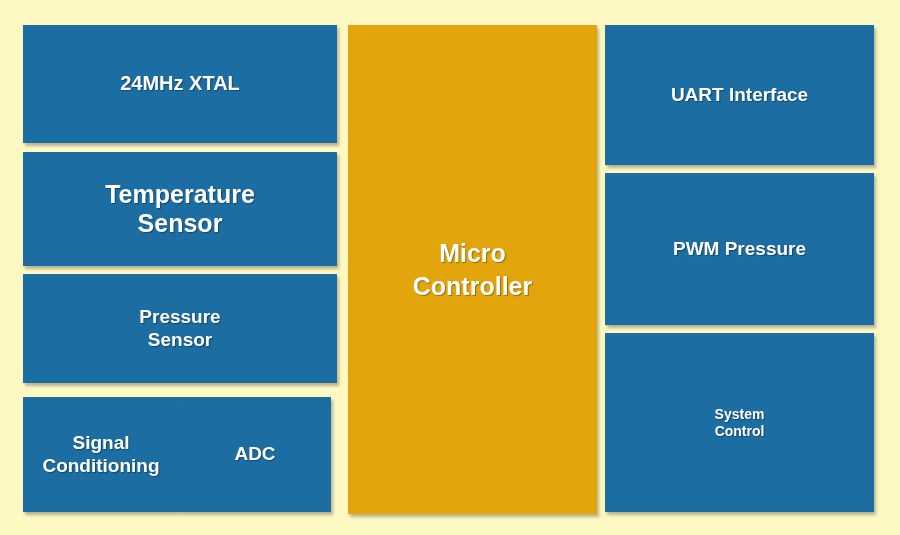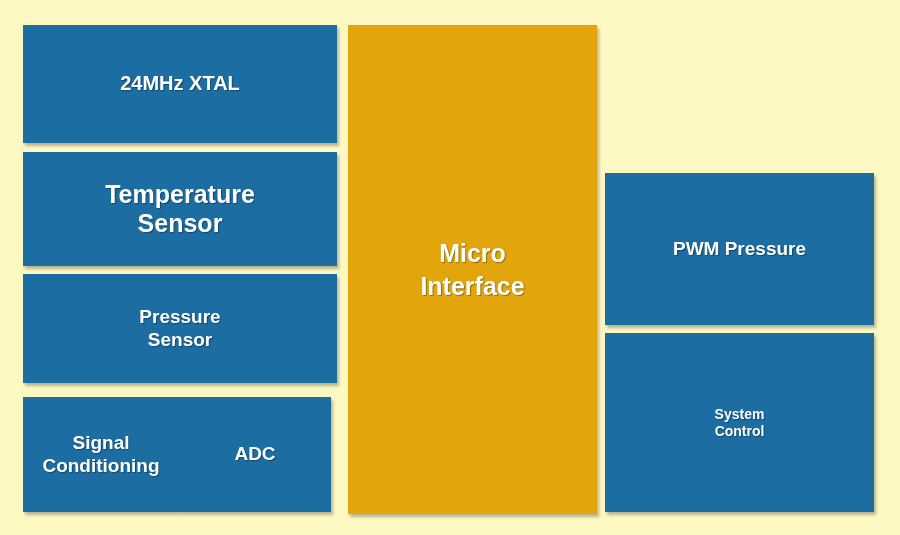--- a/index.html
+++ b/index.html
@@ -109,23 +109,26 @@
     <span class="label">Signal
 Conditioning</span>
   </div>
 
   <div class="block blue" id="blk-adc">
     <span class="label">ADC</span>
   </div>
 
   <div class="block amber" id="blk-mcu">
     <span class="label">Micro
-Interface</span>
+Controller</span>
   </div>
 
+  <div class="block blue" id="blk-uart">
+    <span class="label">UART Interface</span>
+  </div>
 
   <div class="block blue" id="blk-pwm">
     <span class="label">PWM Pressure</span>
   </div>
 
   <div class="block blue" id="blk-syscontrol">
     <span class="label">System
 Control</span>
   </div>
 

